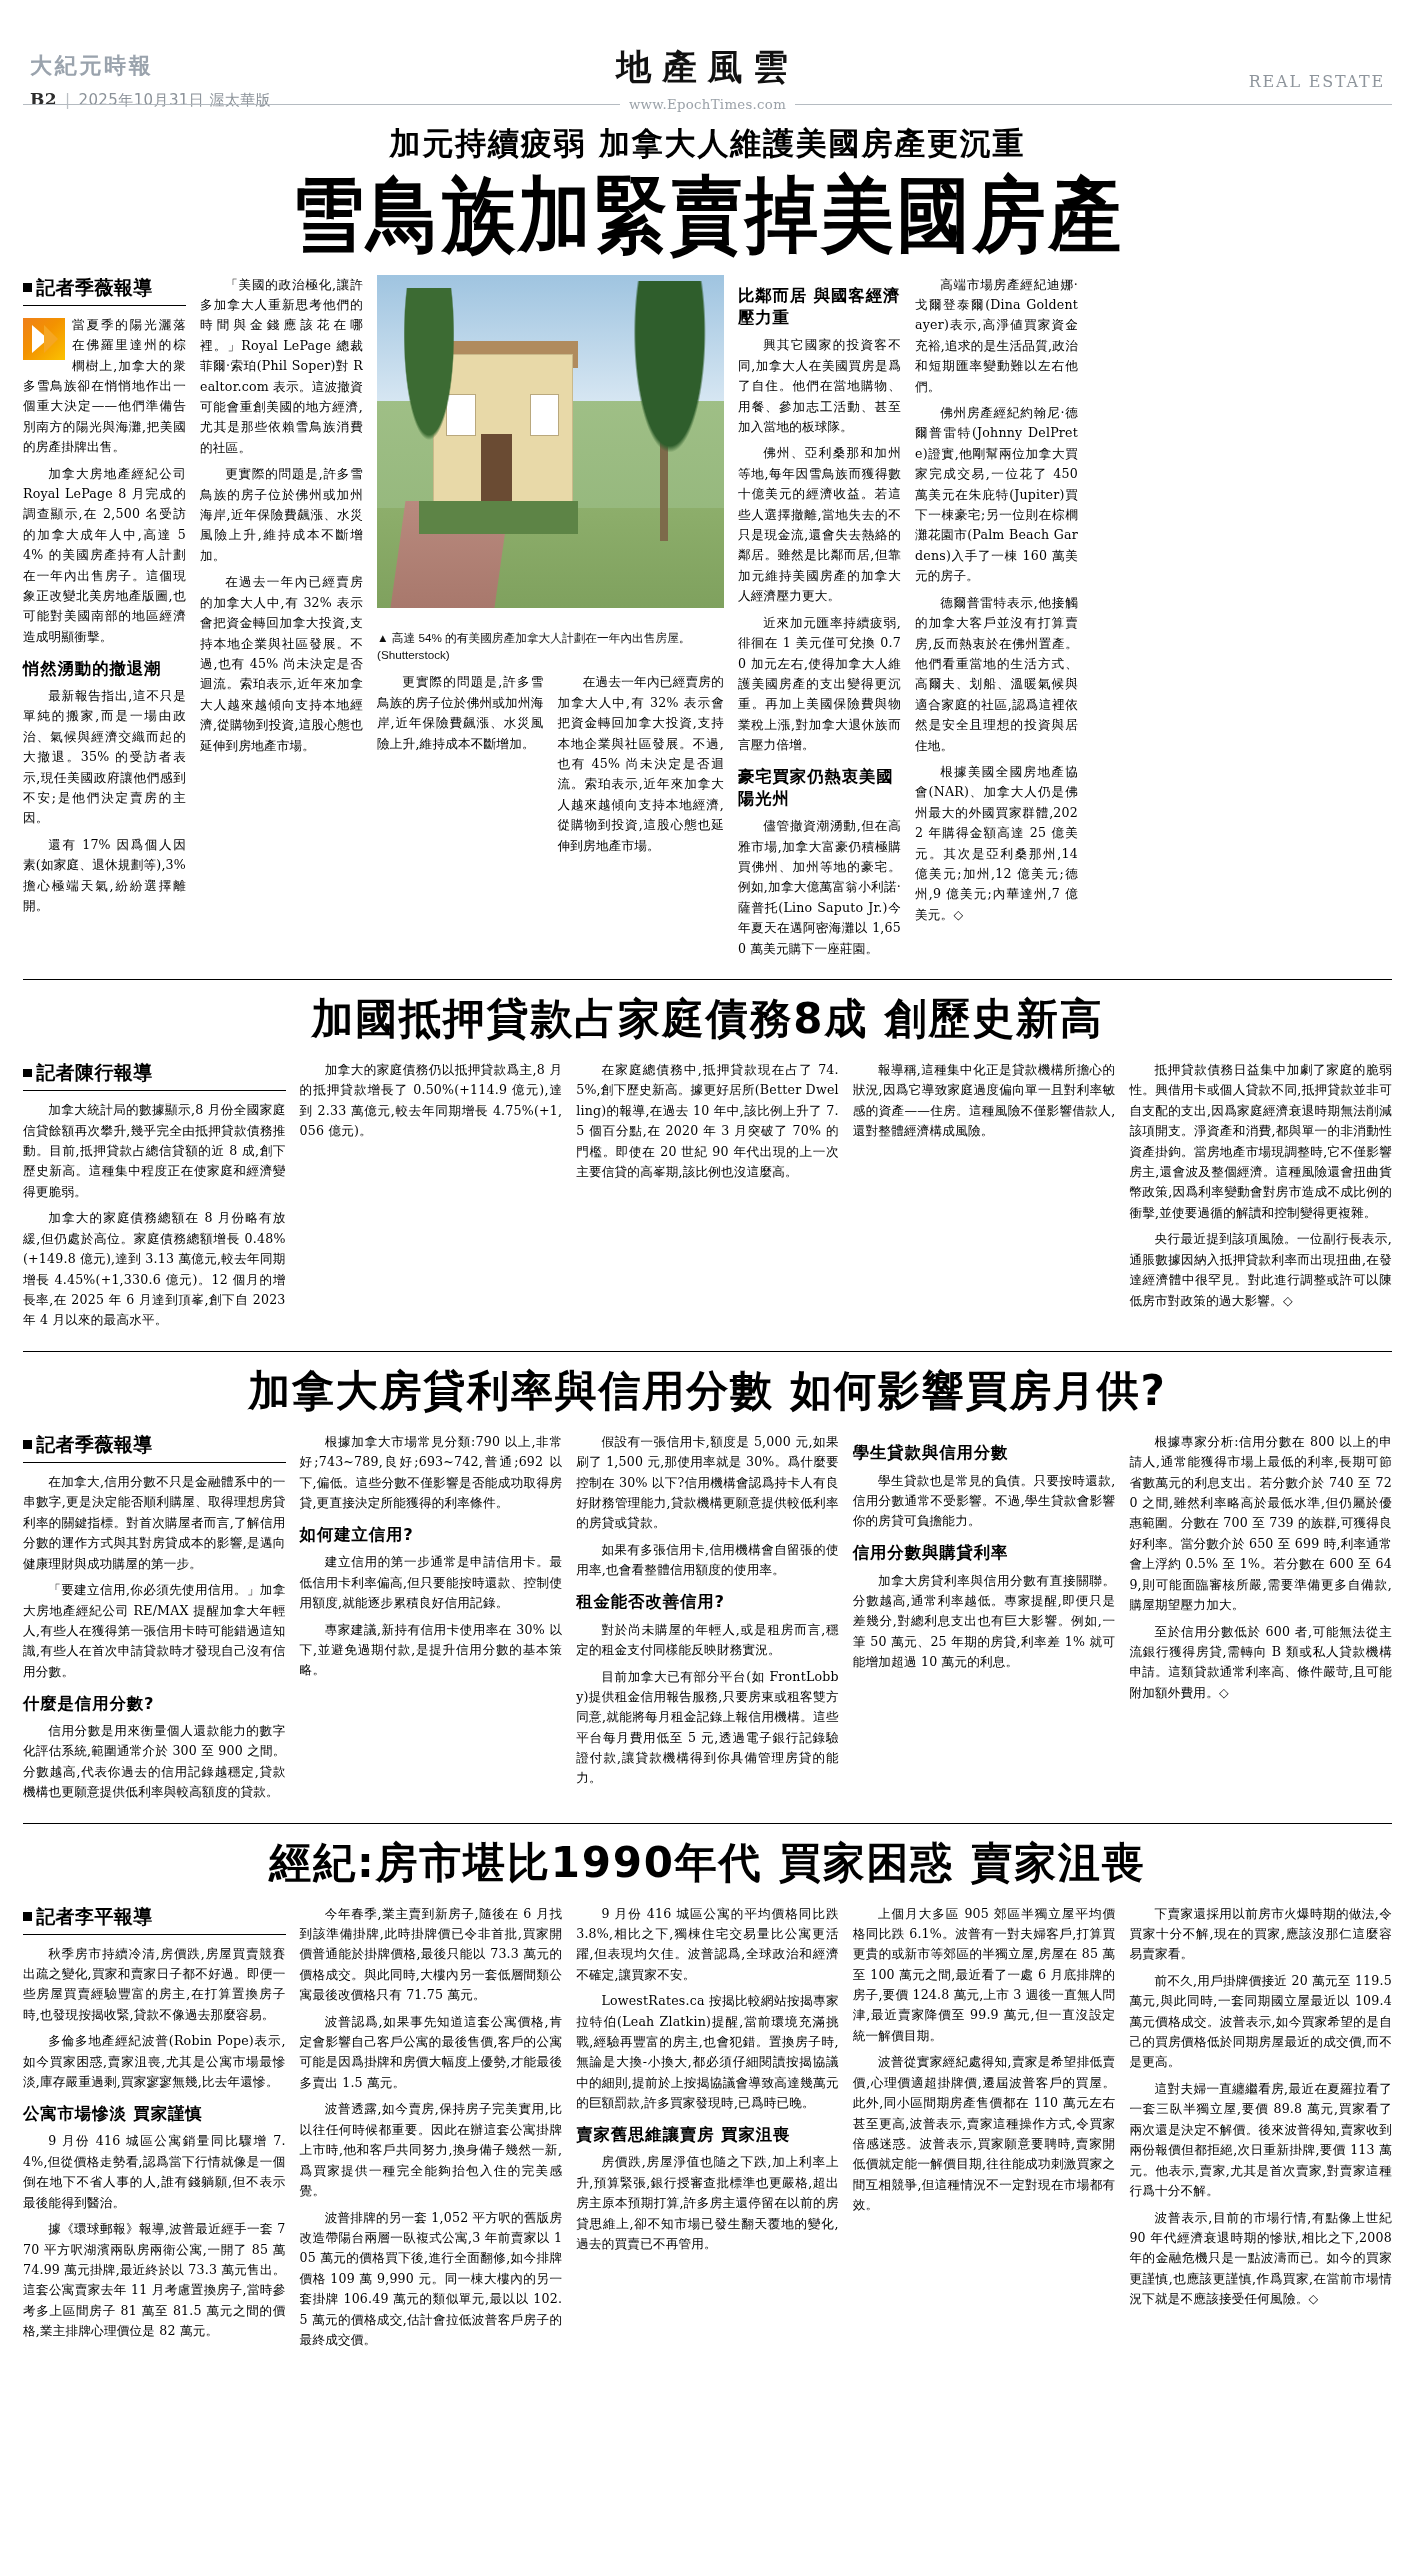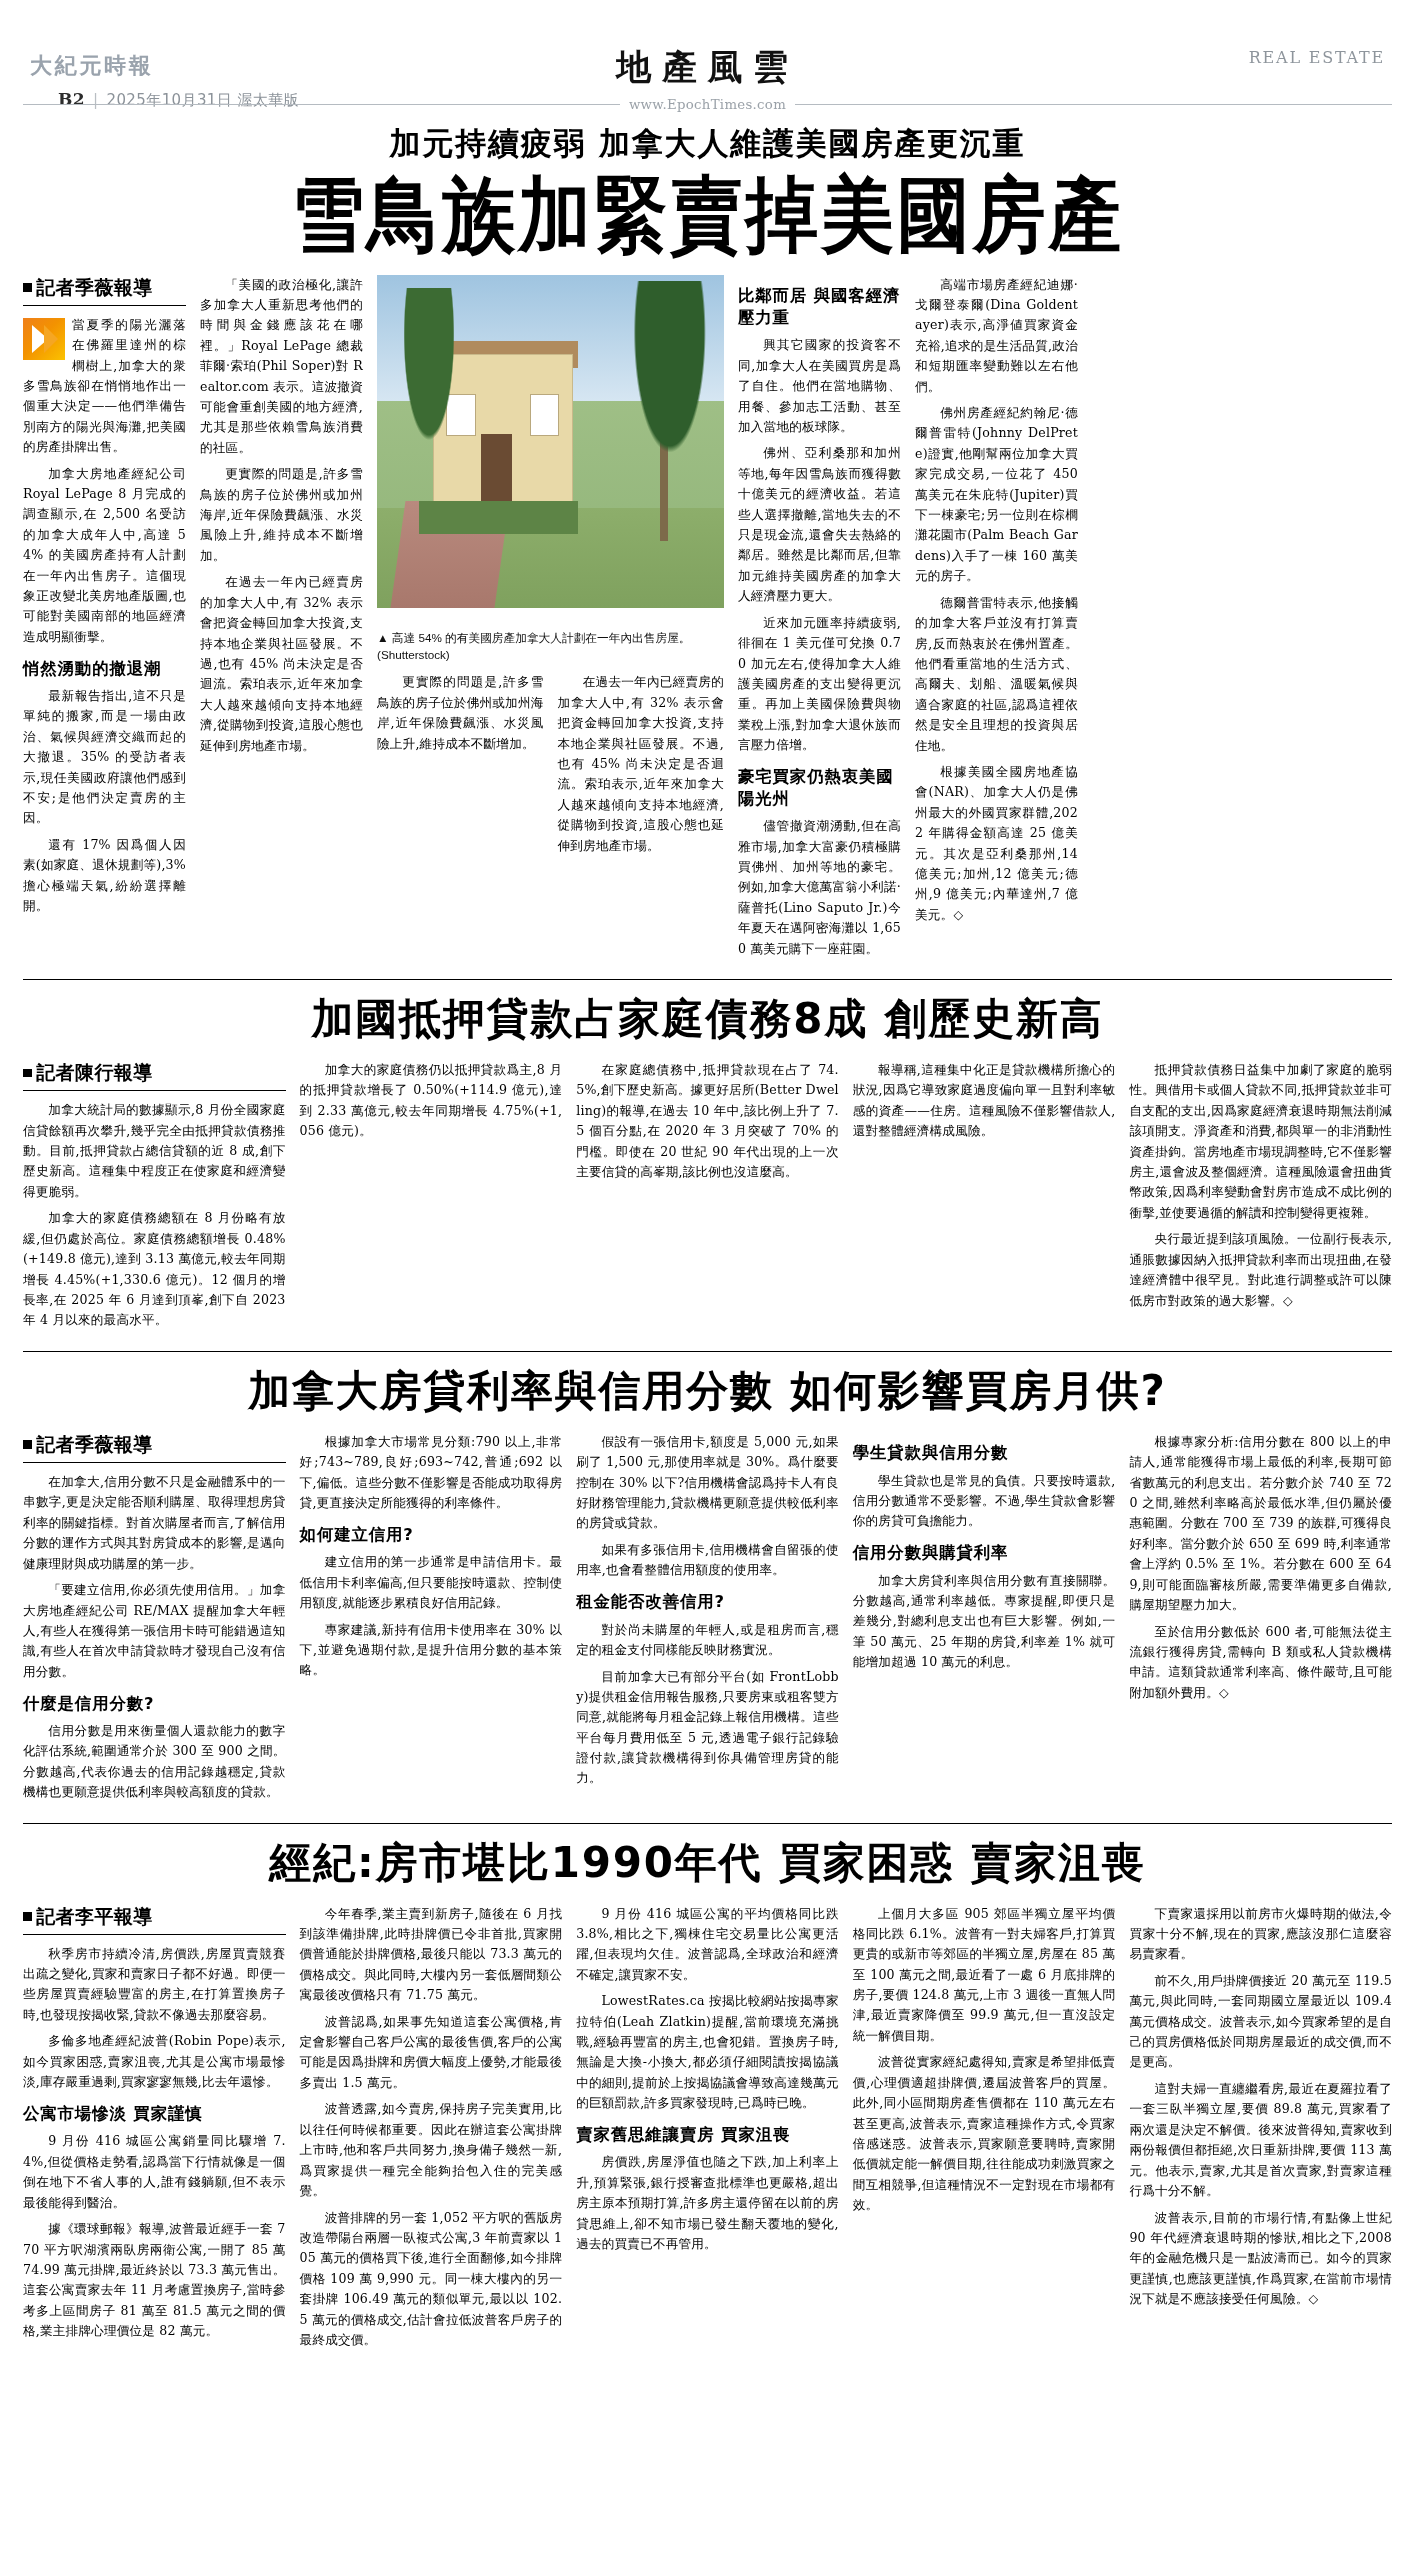--- a/index.html
+++ b/index.html
@@ -17,38 +17,38 @@
   .logo-cn{
     position:absolute;left:7px;top:35px;
     font-family:"DejaVu Serif","Liberation Serif",serif;
     font-weight:700;font-size:22px;letter-spacing:2.7px;color:#9aa3ad;
   }
   .folio{
     position:absolute;left:7px;top:73px;
     font-size:15px;color:#8b9299;letter-spacing:0.4px;
     font-family:"DejaVu Sans","Liberation Sans",sans-serif;
   }
-  .folio b{color:#2c2c2c;font-family:"DejaVu Serif","Liberation Serif",serif;font-size:17px;font-weight:700;margin-left:28px;}
+  .folio b{color:#2c2c2c;font-family:"DejaVu Serif","Liberation Serif",serif;font-size:17px;font-weight:700;}
   .folio .sep{color:#b9bec3;margin:0 8px;}
   .section-title{
     position:absolute;left:0;right:0;top:28px;text-align:center;
     font-family:"DejaVu Serif","Liberation Serif",serif;
     font-weight:700;font-size:35px;letter-spacing:10.6px;color:#111;
   }
   .site-rule{
     position:absolute;left:0;right:0;top:82px;height:12.4px;
     display:flex;align-items:center;justify-content:center;
   }
   .site-rule .ln{height:0.9px;background:#b5bbc1;flex:1;}
   .site-rule .url{
     font-family:"DejaVu Serif","Liberation Serif",serif;
     font-size:13.3px;color:#9aa1a8;padding:0 8.8px;letter-spacing:0.3px;
   }
   .real-estate{
-    position:absolute;right:7px;top:32px;
+    position:absolute;right:7px;top:56px;
     font-family:"DejaVu Serif","Liberation Serif",serif;
     font-size:16px;letter-spacing:1.8px;color:#8e959c;
   }
 
   
   .kicker{
     text-align:center;font-family:"DejaVu Sans","Liberation Sans",sans-serif;
     font-weight:700;font-size:31px;letter-spacing:1.8px;color:#000000;
     margin-top:5.3px;line-height:1.18;
   }

